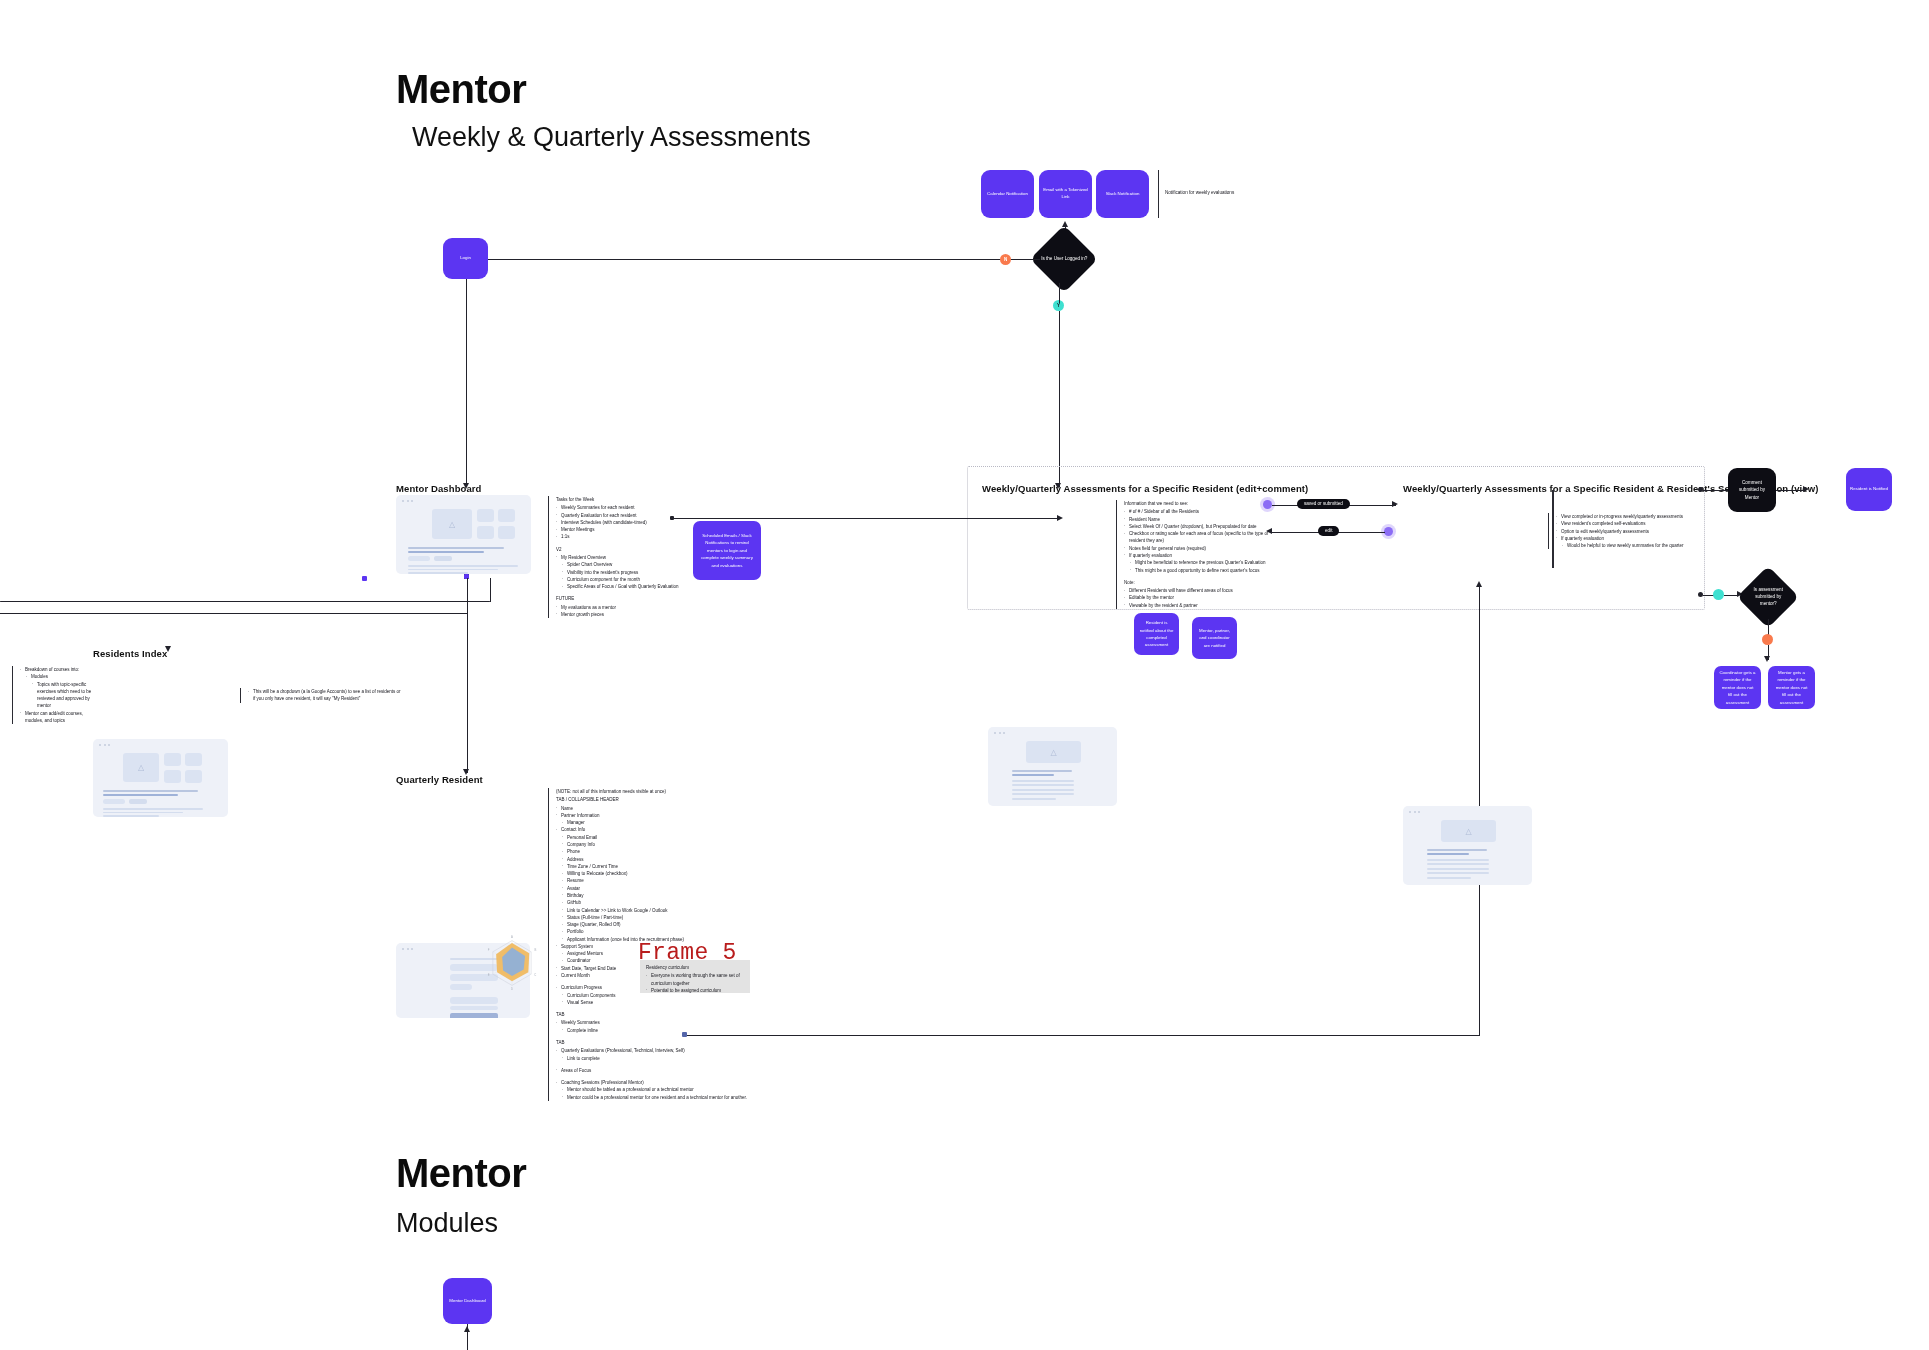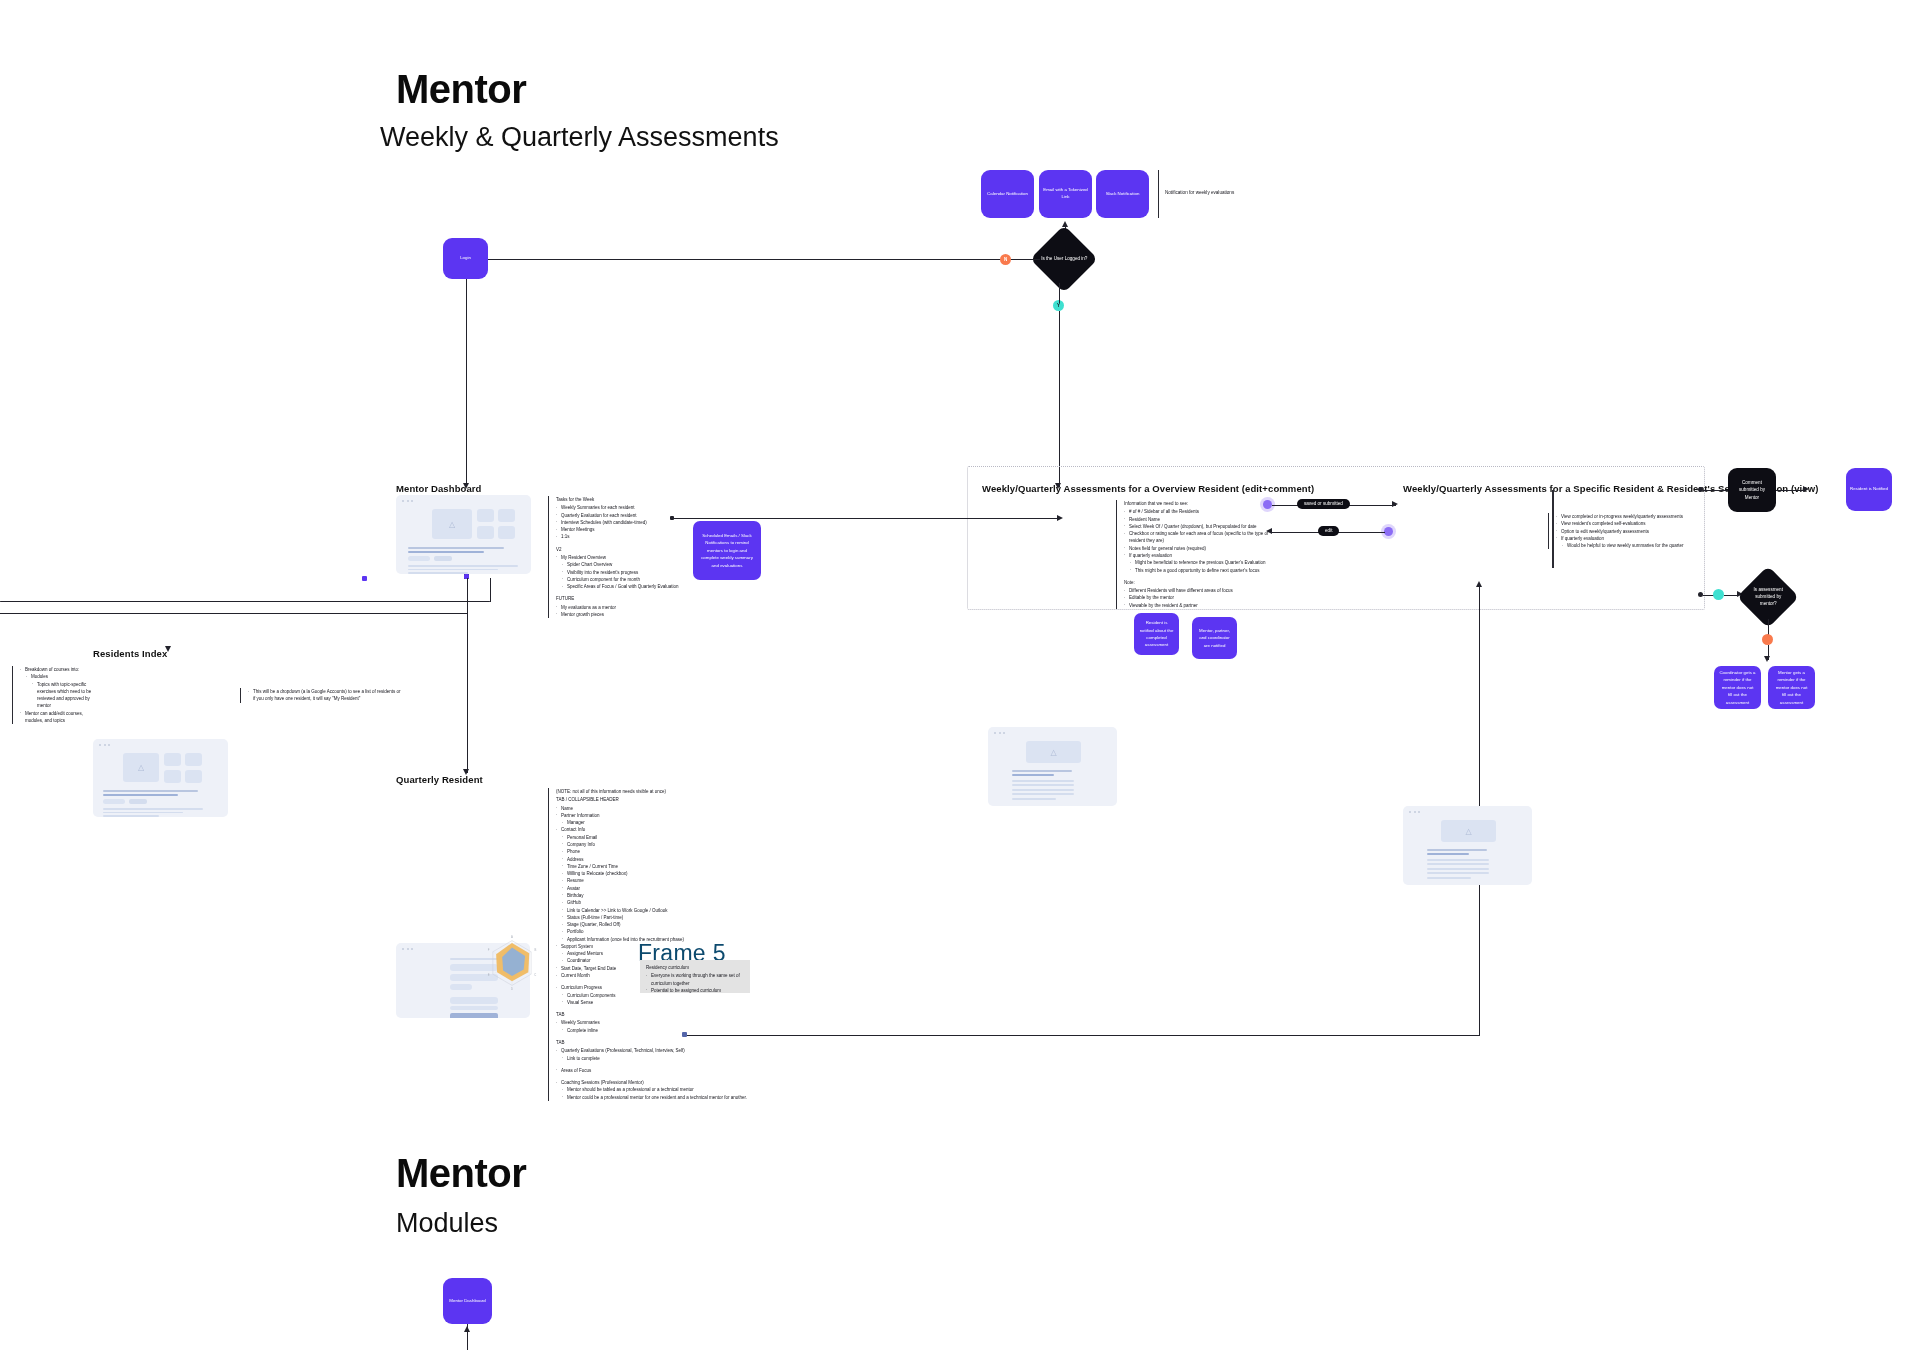--- a/index.html
+++ b/index.html
@@ -193,32 +193,33 @@
     box-sizing:border-box;
     color:#15151c;
   }
   .callout ul{margin:1px 0 0 0;padding:0;list-style:none;}
   .callout li{position:relative;padding-left:5px;}
   .callout li:before{content:"·";position:absolute;left:0;top:-0.5px;}
 
   
   .frame-wm{
     font-size:23px;
-    color:#0c4a6e;
+    color:#b91c1c;
     font-weight:400;
     letter-spacing:0.3px;
+    font-family:Liberation Mono, monospace;
   }
 </style>
 </head>
 <body>
 
 <div id="canvas">
 
   <div class="abs big-title" style="left:396px;top:68px;">Mentor</div>
-  <div class="abs sub-title" style="left:380px;top:122px;text-align:right;">Weekly &amp; Quarterly Assessments</div>
+  <div class="abs sub-title" style="left:412px;top:122px;text-align:right;">Weekly &amp; Quarterly Assessments</div>
 
   <div class="abs pnode" style="left:981px;top:170px;width:53px;height:48px;">
     <span>Calendar Notification</span>
   </div>
   <div class="abs pnode" style="left:1039px;top:170px;width:53px;height:48px;">
     <span>Email with a Tokenized Link</span>
   </div>
   <div class="abs pnode" style="left:1096px;top:170px;width:53px;height:48px;">
     <span>Slack Notification</span>
   </div>
@@ -502,21 +503,21 @@
         <li>Everyone is working through the same set of curriculum together</li>
         <li>Potential to be assigned curriculum</li>
       </ul>
   </div>
 
   <div class="abs" style="left:682px;top:1032px;width:5px;height:5px;background:#5566aa;border-radius:1px;"></div>
   <div class="abs ln-h" style="left:687px;top:1034.5px;width:793px;"></div>
   <div class="abs ln-v" style="left:1479px;top:586px;height:449px;"></div>
   <div class="abs arr arr-u" style="left:1475.5px;top:581px;"></div>
 
-  <div class="abs sec-label" style="left:982px;top:483px;">Weekly/Quarterly Assessments for a Overview Resident (edit+comment)</div>
+  <div class="abs sec-label" style="left:982px;top:483px;">Weekly/Quarterly Assessments for a Specific Resident (edit+comment)</div>
 
   <div class="abs wf" style="left:988px;top:495px;width:129px;height:79px;">
     <div class="wdots">
         <i></i>
         <i></i>
         <i></i>
       </div>
     <div class="wf-box" style="left:38px;top:14px;width:55px;height:22px;"></div>
     <div class="wf-ico" style="left:38px;top:14px;width:55px;height:22px;">△</div>
     <div class="wf-line dk" style="left:24px;top:43px;width:60px;height:2px;"></div>

